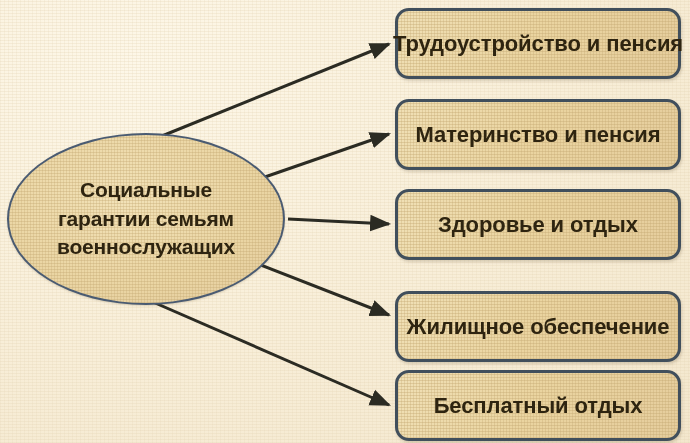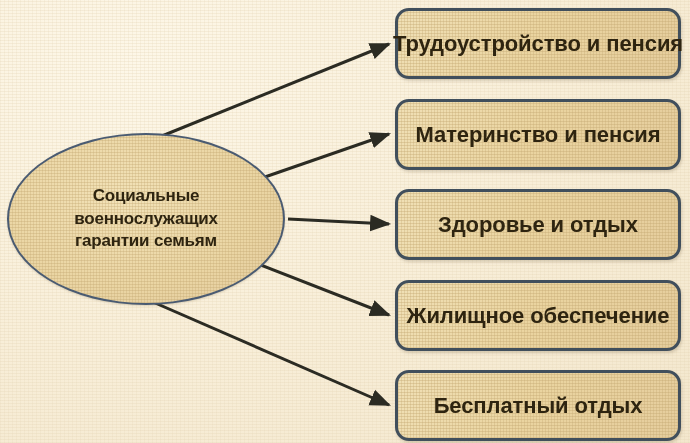--- a/index.html
+++ b/index.html
@@ -46,21 +46,21 @@
       repeating-linear-gradient(90deg, rgba(196,168,114,0.30) 0px, rgba(196,168,114,0.30) 1px, rgba(240,220,175,0) 1px, rgba(240,220,175,0) 3px),
       radial-gradient(ellipse at 42% 38%, #f2e2b8 0%, #ead5a3 60%, #e2caa0 100%);
     display: flex;
     align-items: center;
     justify-content: center;
     box-shadow: 0 1px 2px rgba(90,70,40,0.18);
   }
   .ellipse-label {
     text-align: center;
     font-weight: bold;
-    font-size: 17px;
+    font-size: 21px;
     line-height: 1.35;
     color: #2e2410;
     letter-spacing: -0.2px;
     padding: 8px 14px;
   }
 
   
   .node-box {
     position: absolute;
     box-sizing: border-box;
@@ -84,21 +84,21 @@
     font-size: 22px;
     color: #2e2410;
     text-align: center;
     letter-spacing: -0.1px;
     padding: 0 10px;
     white-space: nowrap;
   }
   .box-1 { top: 8px; }
   .box-2 { top: 99px; }
   .box-3 { top: 189px; }
-  .box-4 { top: 280px; }
+  .box-4 { top: 291px; }
   .box-5 { top: 370px; }
 </style>
 </head>
 <body>
 
 <div id="diagram">
 
   <svg id="connectors" viewBox="0 0 690 443" width="690" height="443" xmlns="http://www.w3.org/2000/svg">
     <defs>
       <marker id="arrowhead" viewBox="0 0 10 8" refX="9" refY="4" markerWidth="7" markerHeight="6" orient="auto-start-reverse">
@@ -113,22 +113,22 @@
     <line x1="288" y1="219" x2="389" y2="224" stroke="#2b2b23" stroke-width="3" marker-end="url(#arrowhead)"></line>
 
     <line x1="253" y1="262" x2="389" y2="315" stroke="#2b2b23" stroke-width="3" marker-end="url(#arrowhead)"></line>
 
     <line x1="130" y1="292" x2="389" y2="405" stroke="#2b2b23" stroke-width="3" marker-end="url(#arrowhead)"></line>
   </svg>
 
   <div class="ellipse-node" style="left:7px; top:133px; width:278px; height:172px;">
     <div class="ellipse-label">
       <div>Социальные</div>
+      <div>гарантии семьям</div>
       <div>военнослужащих</div>
-      <div>гарантии семьям</div>
     </div>
   </div>
 
   <div class="node-box box-1">
     <span class="node-label">Трудоустройство и пенсия</span>
   </div>
 
   <div class="node-box box-2">
     <span class="node-label">Материнство и пенсия</span>
   </div>

